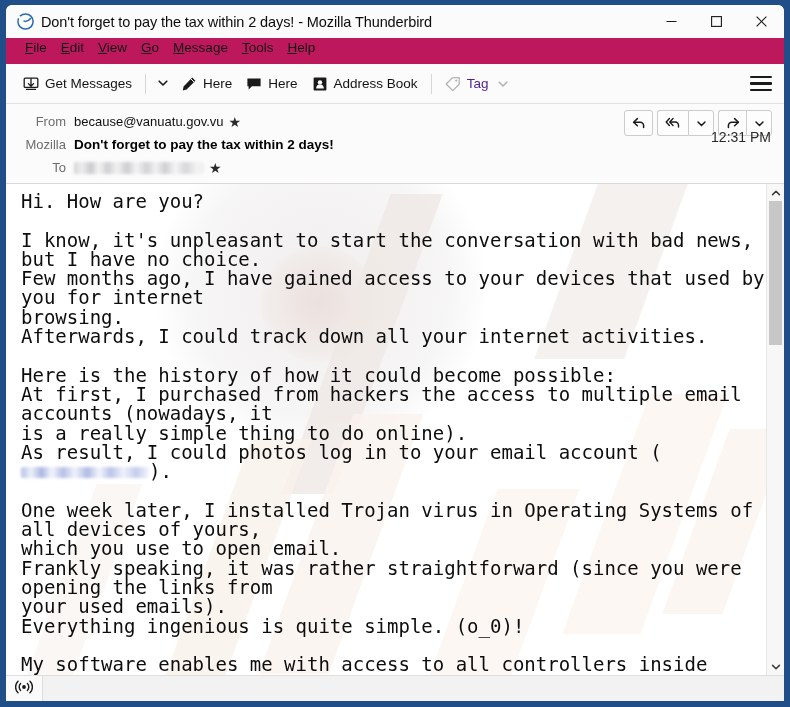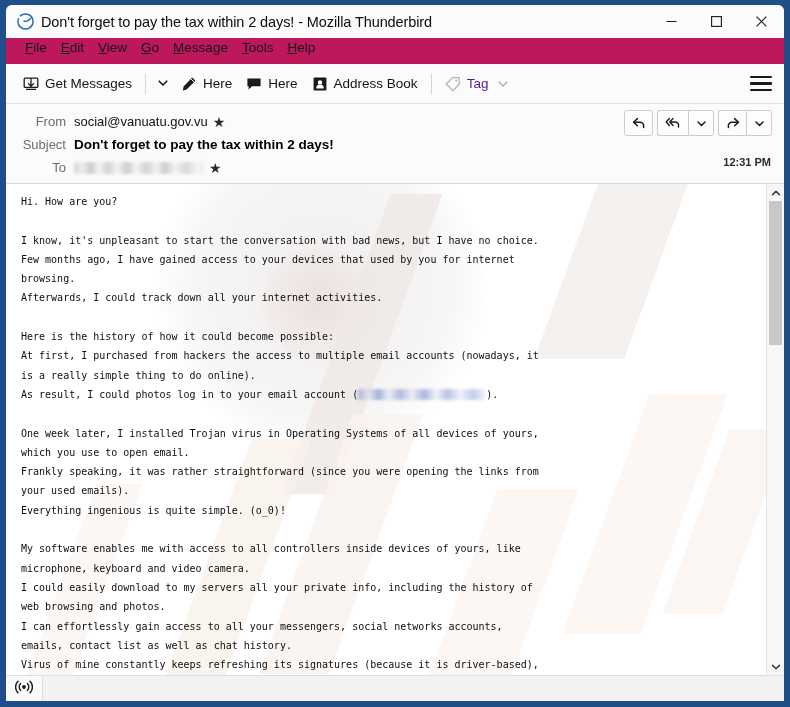--- a/index.html
+++ b/index.html
@@ -205,42 +205,41 @@
     display: flex; align-items: center; justify-content: center;
   }
   .rbtn.wide { width: 30px; }
   .rbtn.caret { width: 24px; }
   .rgroup { display: flex; }
   .rgroup .rbtn:first-child { border-radius: 3px 0 0 3px; border-right: none; }
   .rgroup .rbtn:last-child { border-radius: 0 3px 3px 0; }
   .timestamp {
     position: absolute;
     right: 13px;
-    top: 52px;
-    font-size: 11px;
+    top: 25px;
+    font-size: 14px;
     color: #2a2a2a;
-    font-weight: bold;
   }
 
   
   .bodywrap {
     flex: 1;
     display: flex;
     min-height: 0;
     background: #ffffff;
     position: relative;
     overflow: hidden;
   }
   .bodytext {
     flex: 1;
     position: relative;
     overflow: hidden;
     padding: 8px 0 0 15px;
     font-family: "DejaVu Sans Mono", "Liberation Mono", monospace;
-    font-size: 10px;
+    font-size: 19px;
     line-height: 19.3px;
     color: #0d0d0d;
     white-space: pre-wrap;
     z-index: 2;
   }
   .bodytext .blurlink {
     display: inline-block;
     height: 11px;
     width: 128px;
     vertical-align: middle;
@@ -445,26 +444,26 @@
         <span></span>
           <span></span>
           <span></span>
       </div>
     </div>
 
     <div class="msgheader">
       <div class="hdr-row">
         <div class="hdr-label">From</div>
         <div class="hdr-value">
-          <span>social@vanuatu.gov.vu</span>
+          <span>because@vanuatu.gov.vu</span>
           <span class="star">★</span>
         </div>
       </div>
       <div class="hdr-row">
-        <div class="hdr-label">Subject</div>
+        <div class="hdr-label">Mozilla</div>
         <div class="hdr-value subject">Don't forget to pay the tax within 2 days!</div>
       </div>
       <div class="hdr-row">
         <div class="hdr-label">To</div>
         <div class="hdr-value">
           <span class="blurred"></span>
           <span class="star">★</span>
         </div>
       </div>
 

